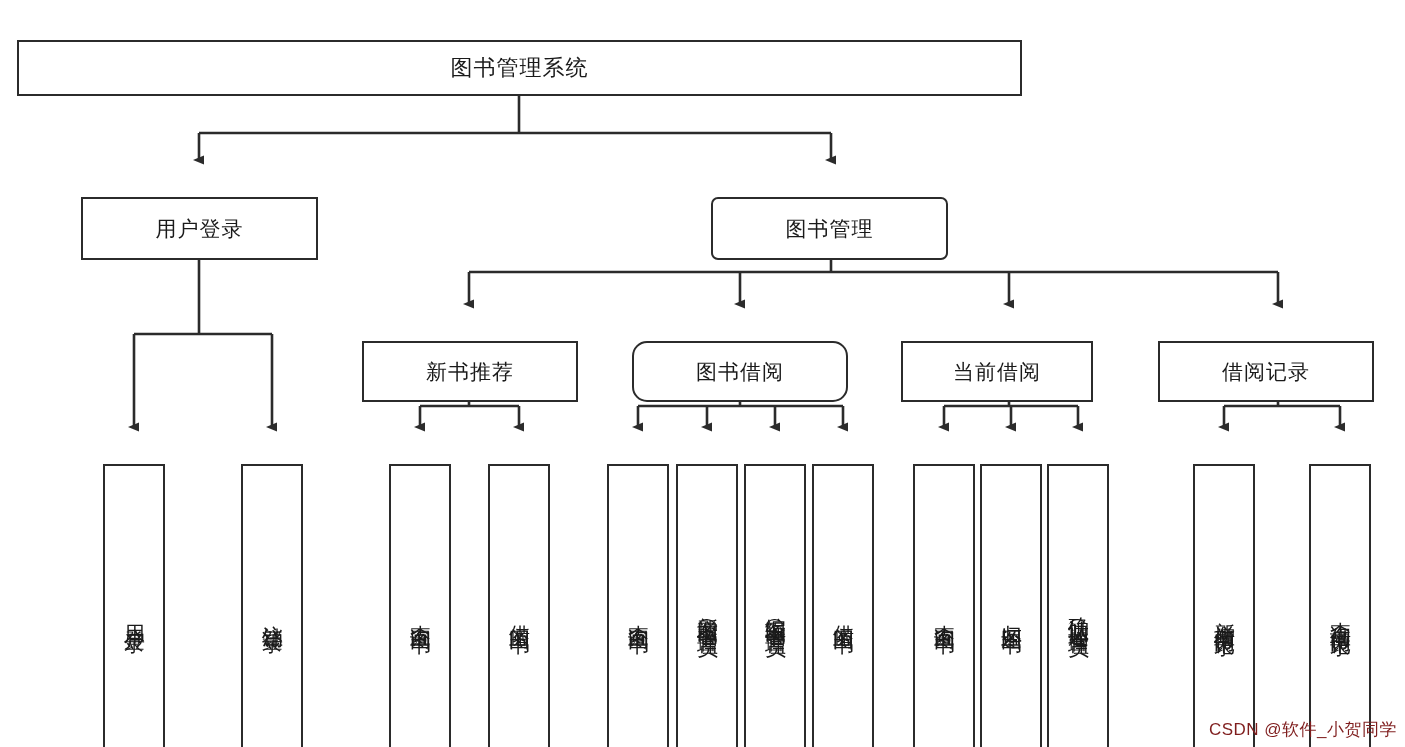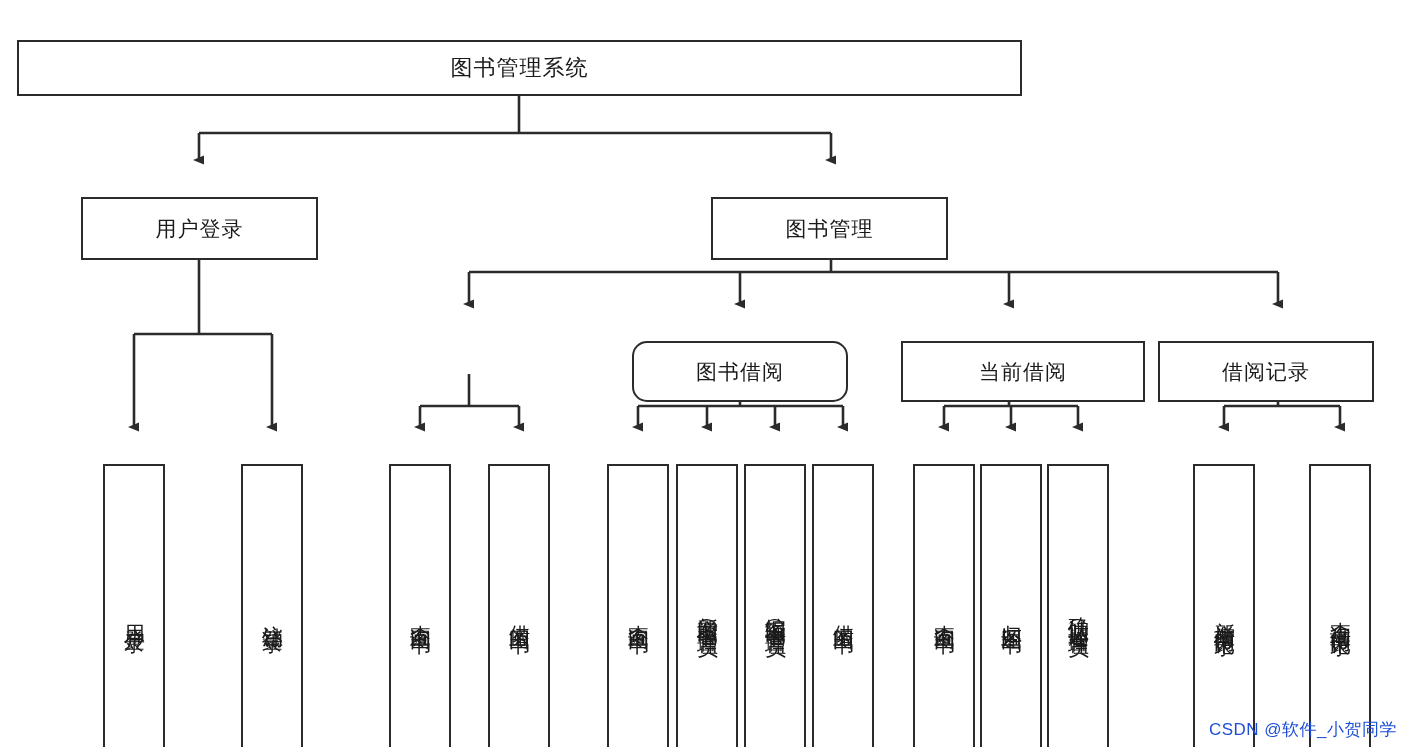--- a/index.html
+++ b/index.html
@@ -62,21 +62,21 @@
     font-size: 21px;
     line-height: 1.28;
     letter-spacing: 3px;
     white-space: nowrap;
   }
   .watermark {
     position: absolute;
     right: 8px;
     bottom: 6px;
     font-size: 17px;
-    color: #1d4ed8;
+    color: #7f1d1d;
     letter-spacing: 0.5px;
     z-index: 5;
     white-space: nowrap;
   }
 </style>
 </head>
 <body>
 
 <div id="canvas">
 
@@ -131,30 +131,33 @@
   </svg>
 
   <div class="node horiz root" style="left:17px; top:12px; width:1005px; height:56px;">
     <span class="lbl">图书管理系统</span>
   </div>
 
   <div class="node horiz" style="left:81px; top:169px; width:237px; height:63px;">
     <span class="lbl">用户登录</span>
   </div>
 
-  <div class="node horiz" style="left:711px; top:169px; width:237px; height:63px;">
+  <div class="node horiz" style="left:711px; top:169px; width:237px; height:63px;border-radius:7px;">
     <span class="lbl">图书管理</span>
   </div>
 
+  <div class="node horiz" style="left:362px; top:313px; width:216px; height:61px;">
+    <span class="lbl">新书推荐</span>
+  </div>
 
   <div class="node horiz" style="left:632px; top:313px; width:216px; height:61px;border-radius:15px;">
     <span class="lbl">图书借阅</span>
   </div>
 
-  <div class="node horiz" style="left:901px; top:313px; width:244px; height:61px;">
+  <div class="node horiz" style="left:901px; top:313px; width:192px; height:61px;">
     <span class="lbl">当前借阅</span>
   </div>
 
   <div class="node horiz" style="left:1158px; top:313px; width:216px; height:61px;">
     <span class="lbl">借阅记录</span>
   </div>
 
   <div class="node vert" style="left:103px; top:436px; width:62px; height:299px;">
     <span class="lbl">用户登录</span>
   </div>

